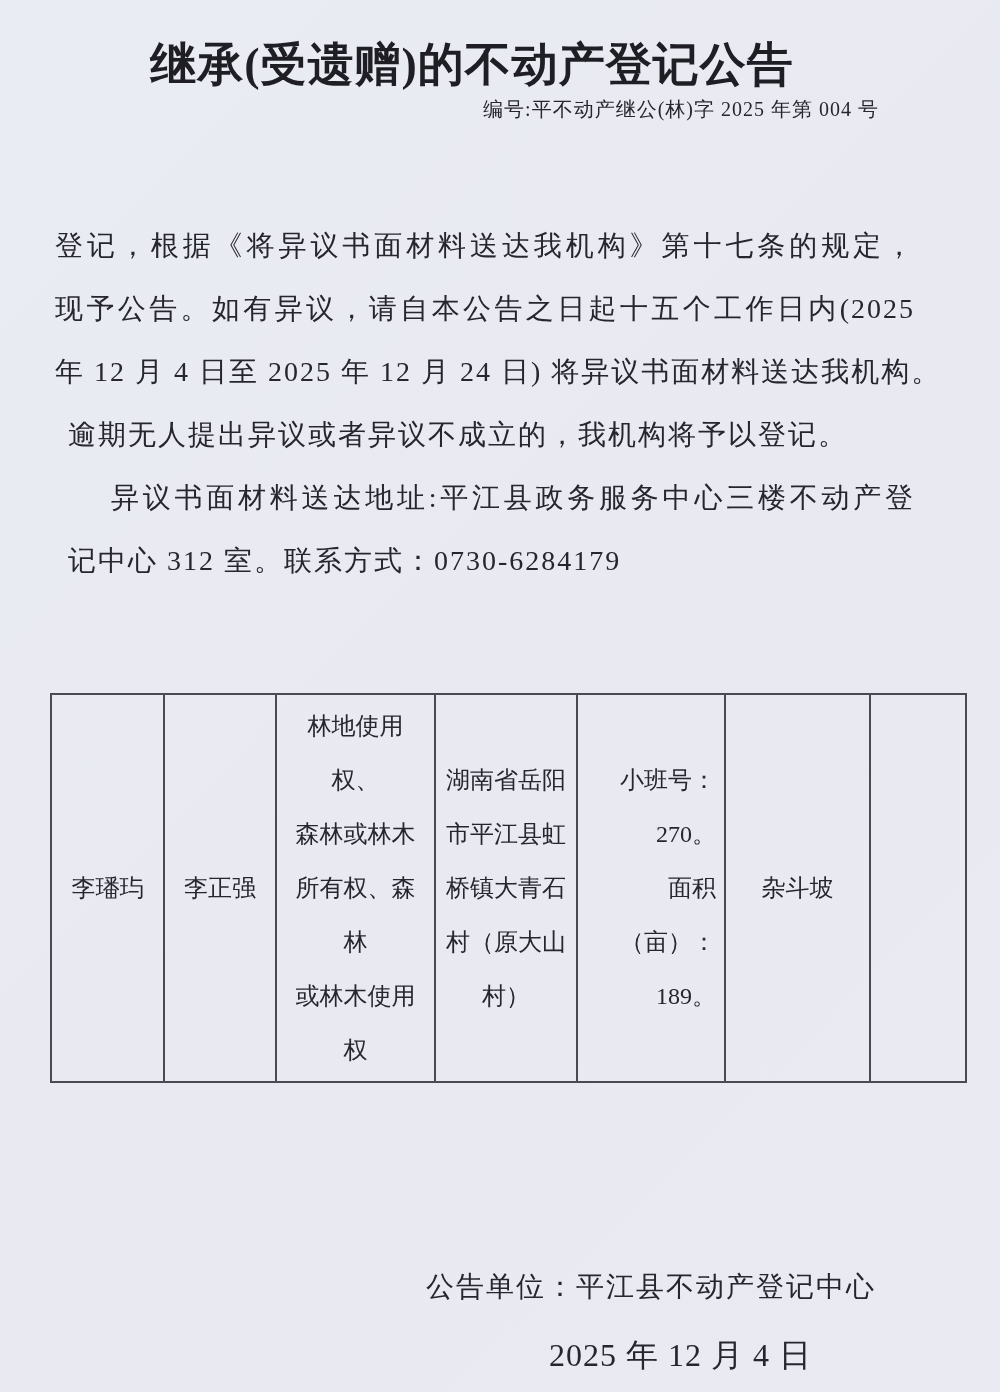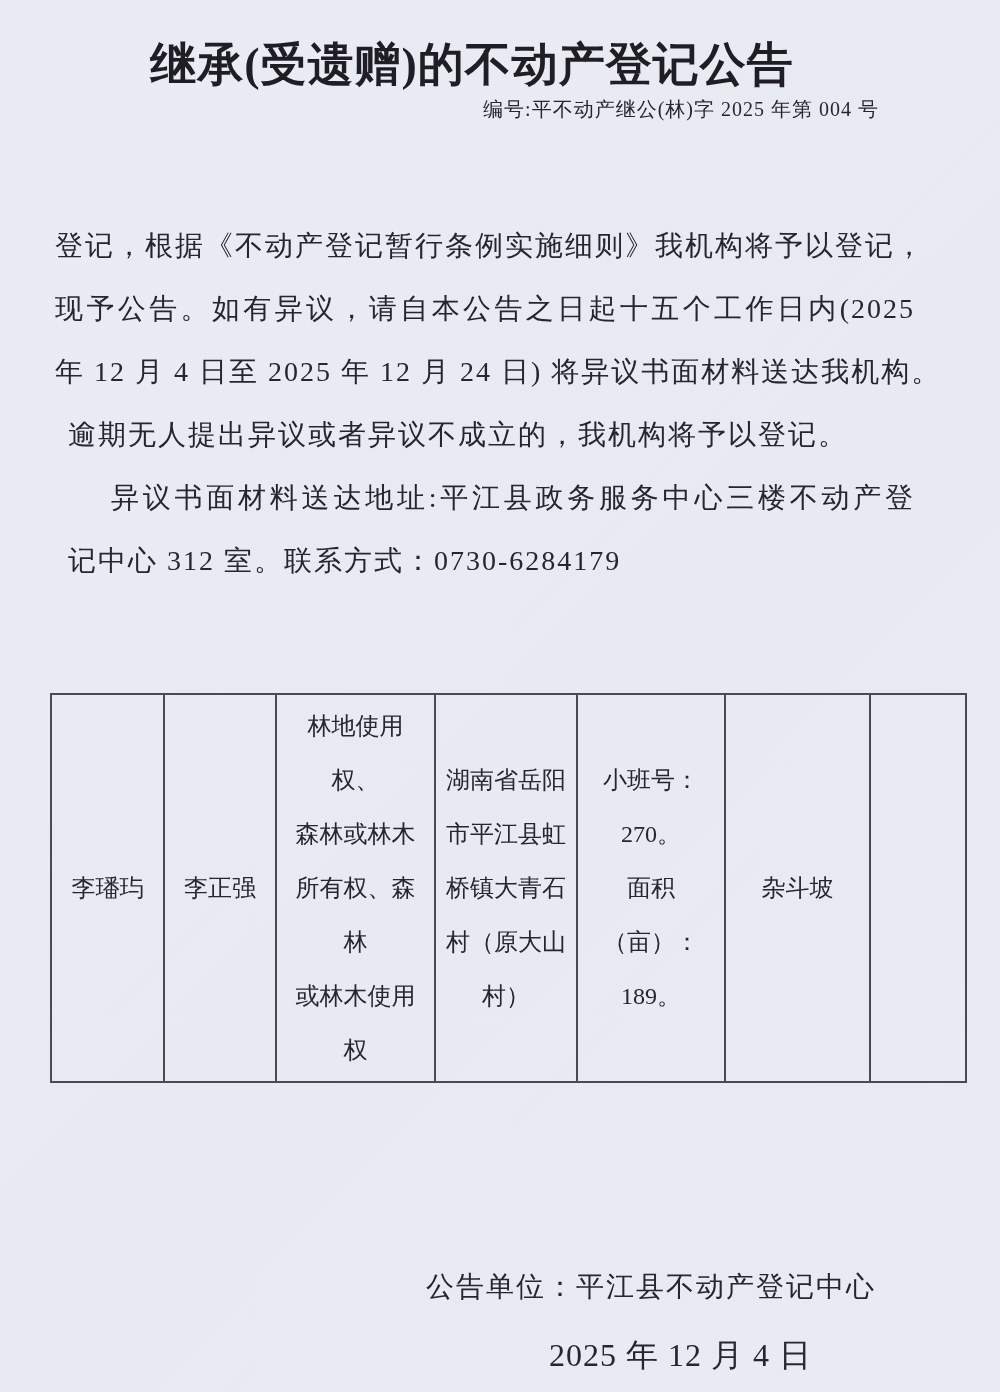--- a/index.html
+++ b/index.html
@@ -43,41 +43,41 @@
     font-size:24px;
     text-align:center; vertical-align:middle;
     white-space:pre-line;
     padding:4px 8px;
     color:#26262e;
   }
   .reg-table th { line-height:40px; }
   .reg-table td { line-height:54px; }
   .row-header { height:166px; }
   .row-data { height:264px; }
-  td.align-left { text-align:center; }
+  td.align-left { text-align:right; }
   .footer-issuer {
     position:absolute; top:1268px; right:124px;
     font-size:28px; letter-spacing:2px;
   }
   .footer-date {
     position:absolute; top:1334px; right:188px;
     font-size:32px; letter-spacing:1px;
   }
 </style>
 </head>
 <body>
 
 <div class="page">
 
   <h1 class="title">继承(受遗赠)的不动产登记公告</h1>
 
   <div class="doc-number">编号:平不动产继公(林)字 2025 年第 004 号</div>
 
   <div class="body-text">
-    <div class="bline">登记，根据《不动产登记暂行条例实施细则》我机构将予以登记，</div>
+    <div class="bline">登记，根据《将异议书面材料送达我机构》第十七条的规定，</div>
     <div class="bline">现予公告。如有异议，请自本公告之日起十五个工作日内(2025</div>
     <div class="bline">年 12 月 4 日至 2025 年 12 月 24 日) 将异议书面材料送达我机构。</div>
     <div class="bline last">逾期无人提出异议或者异议不成立的，我机构将予以登记。</div>
     <div class="bline indent">异议书面材料送达地址:平江县政务服务中心三楼不动产登</div>
     <div class="bline last">记中心 312 室。联系方式：0730-6284179</div>
   </div>
 
   <table class="reg-table">
     <colgroup>
       <col style="width:113px">

